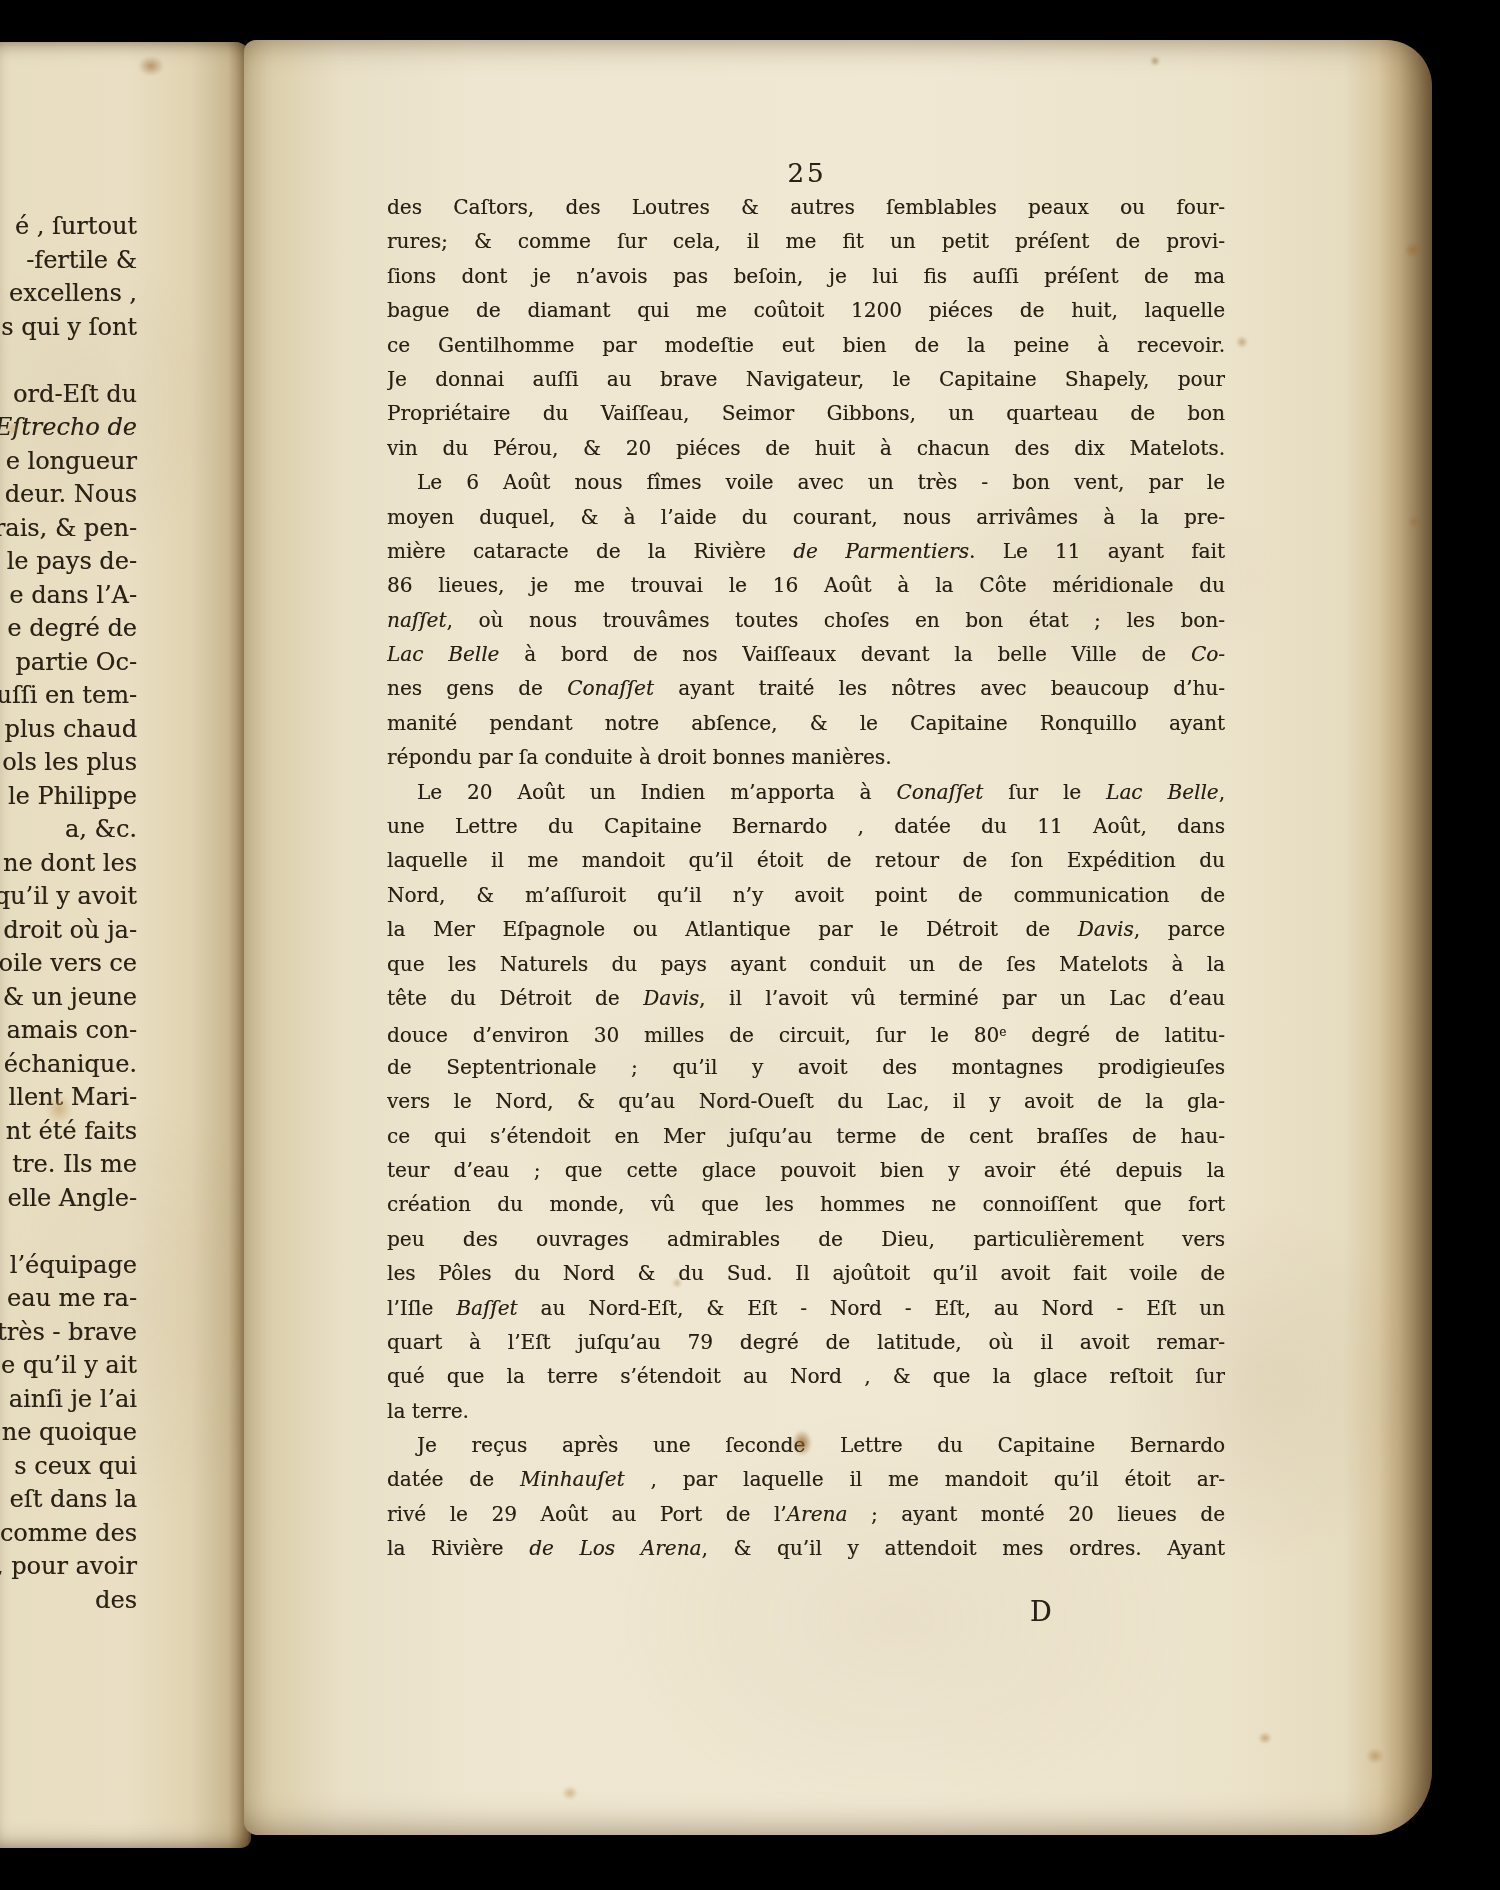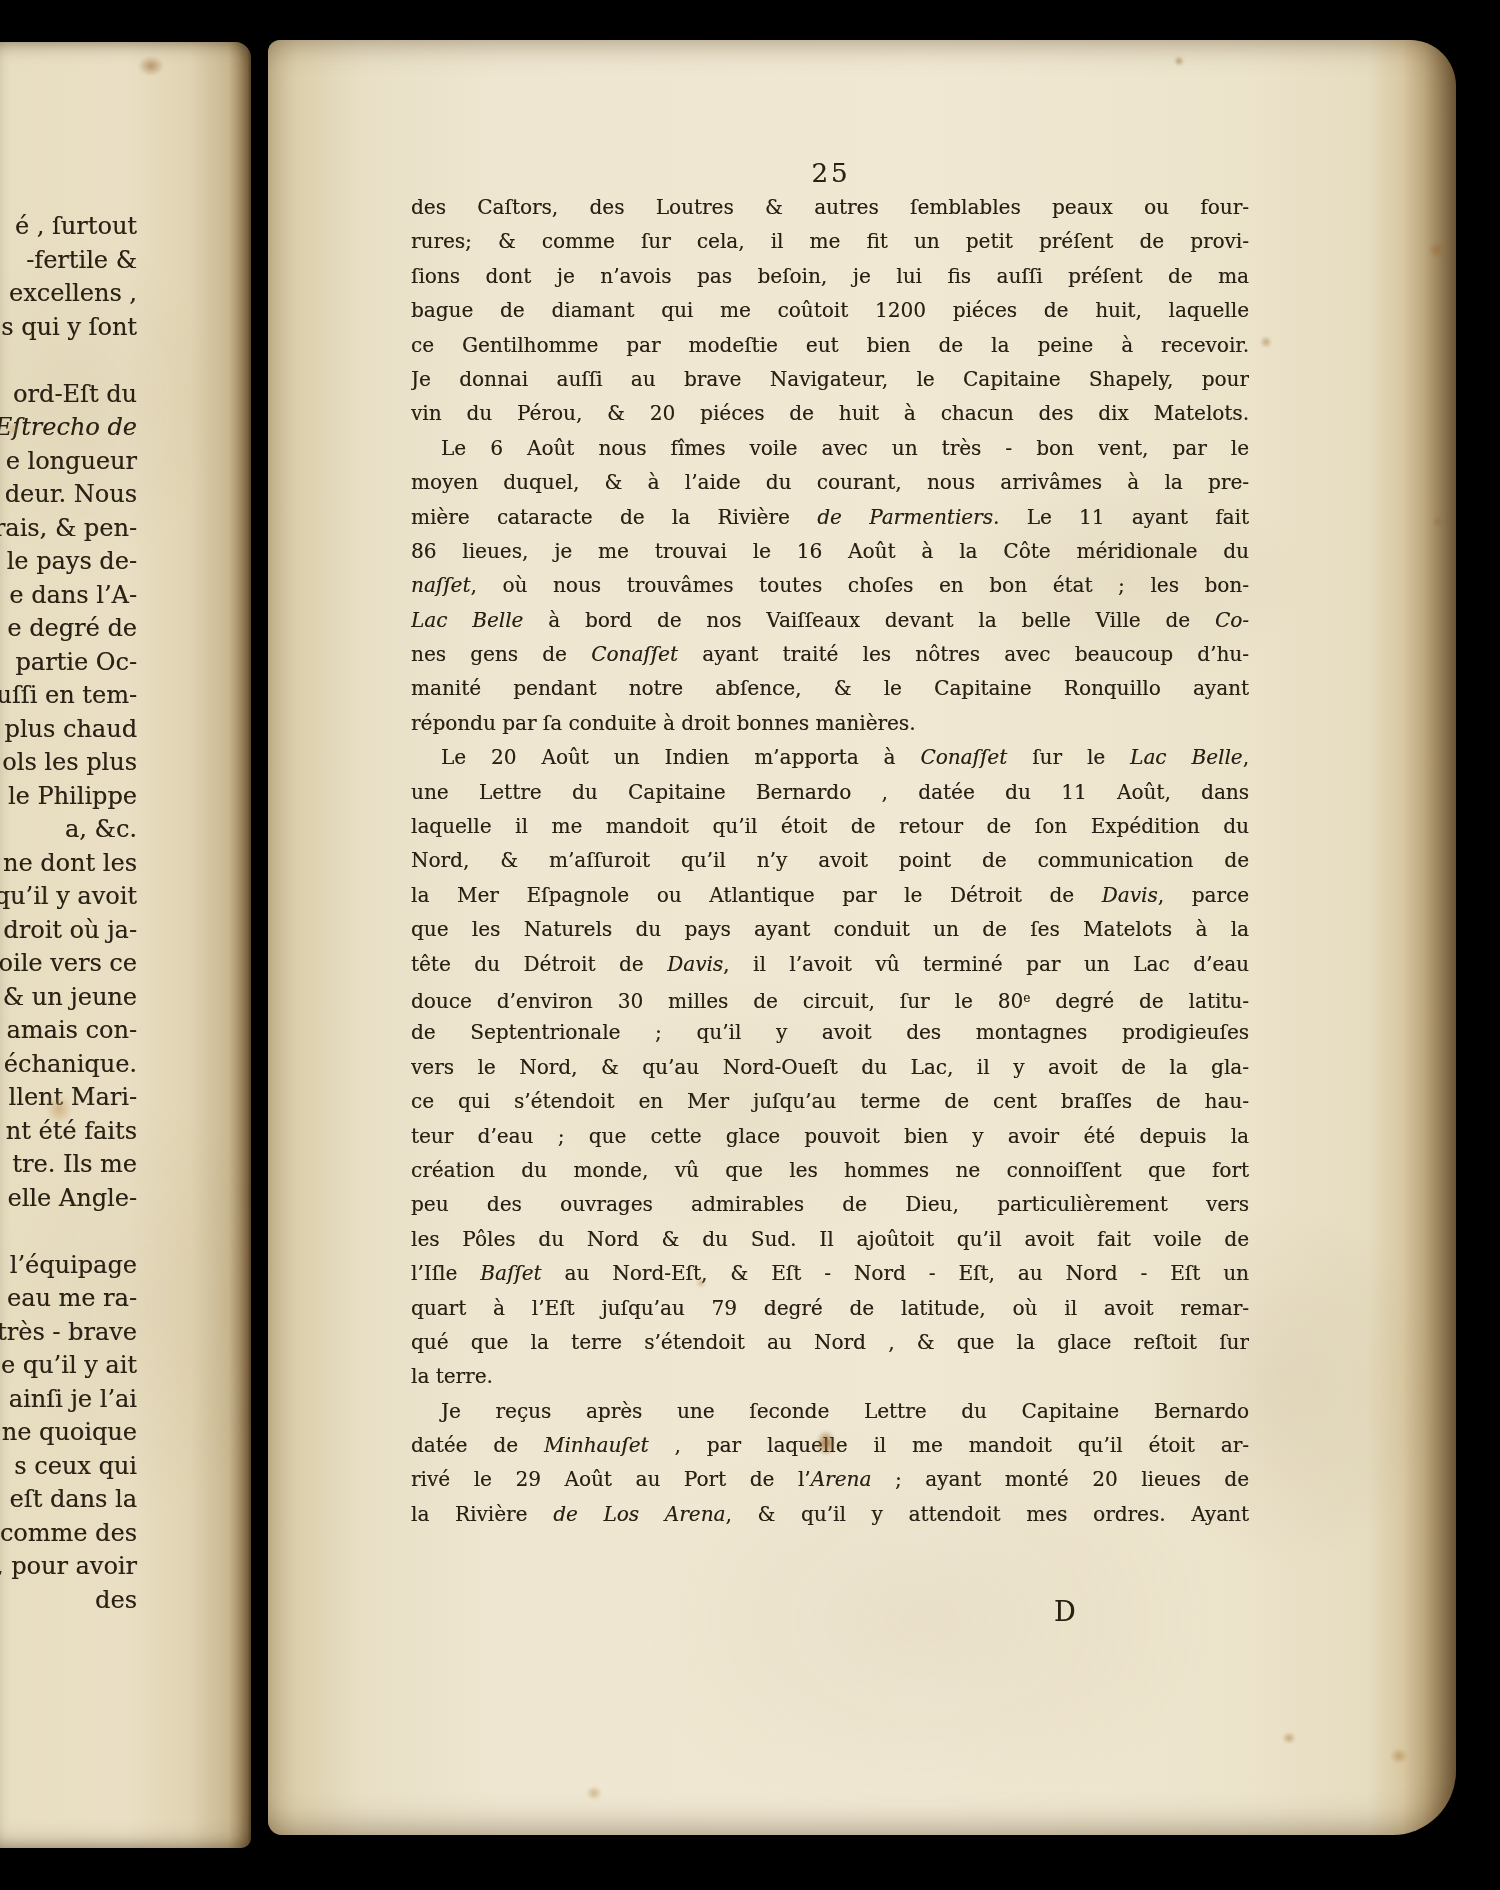--- a/index.html
+++ b/index.html
@@ -13,21 +13,21 @@
     border-radius:0 16px 10px 0;
     box-shadow:inset -9px 0 16px -6px rgba(50,32,14,.5), inset 0 14px 20px -14px rgba(80,58,30,.5), inset 0 -16px 22px -14px rgba(80,58,30,.45);}
   .left-page::before{content:"";position:absolute;inset:0;border-radius:inherit;
     background:radial-gradient(180px 240px at 35% 20%, rgba(160,135,90,.08), transparent 70%),
                radial-gradient(200px 300px at 55% 70%, rgba(160,135,90,.07), transparent 70%);}
   .left-text{position:absolute;top:168px;right:114px;text-align:right;font-size:24px;line-height:33.5px;
     color:#2a2115;white-space:nowrap;text-shadow:.3px .3px .5px rgba(35,26,12,.45);}
   .lline{height:33.5px;}
 
   
-  .main-page{position:absolute;left:268px;top:40px;width:1188px;height:1795px;
+  .main-page{position:absolute;left:244px;top:40px;width:1188px;height:1795px;
     border-radius:12px 46px 64px 14px;
     background:linear-gradient(90deg,#c9b992 0px,#dccfac 30px,#e8dfc6 95px,#eee6d0 230px,#f0e8d3 55%,#ece3cb 82%,#e6dcc0 92.5%,#d9c8a2 95.5%,#bda77e 97.3%,#97805a 98.7%,#6f5838 100%);
     box-shadow:inset 0 18px 28px -16px rgba(90,65,35,.5), inset 0 -22px 32px -18px rgba(90,65,35,.5);}
   .main-page::before{content:"";position:absolute;inset:0;border-radius:inherit;pointer-events:none;
     background:radial-gradient(260px 160px at 72% 30%, rgba(167,149,106,.10), transparent 70%),
                radial-gradient(300px 200px at 40% 60%, rgba(167,149,106,.08), transparent 70%),
                radial-gradient(200px 260px at 86% 75%, rgba(150,125,80,.10), transparent 70%),
                radial-gradient(420px 300px at 55% 88%, rgba(160,140,95,.08), transparent 70%);}
 
   .folio{position:absolute;left:505px;top:118px;width:116px;text-align:center;
@@ -104,20 +104,21 @@
 
   <div class="main-page">
     <div class="folio">25</div>
     <div class="text-block">
         <div class="line">des Caſtors, des Loutres &amp; autres ſemblables peaux ou four-</div>
         <div class="line">rures; &amp; comme ſur cela, il me fit un petit préſent de provi-</div>
         <div class="line">ſions dont je n’avois pas beſoin, je lui fis auſſi préſent de ma</div>
         <div class="line">bague de diamant qui me coûtoit 1200 piéces de huit, laquelle</div>
         <div class="line">ce Gentilhomme par modeſtie eut bien de la peine à recevoir.</div>
         <div class="line">Je donnai auſſi au brave Navigateur, le Capitaine Shapely, pour</div>
+        <div class="line">Propriétaire du Vaiſſeau, Seimor Gibbons, un quarteau de bon</div>
         <div class="line">vin du Pérou, &amp; 20 piéces de huit à chacun des dix Matelots.</div>
         <div class="line indent">Le 6 Août nous fîmes voile avec un très - bon vent, par le</div>
         <div class="line">moyen duquel, &amp; à l’aide du courant, nous arrivâmes à la pre-</div>
         <div class="line">mière cataracte de la Rivière <span class="it">de Parmentiers</span>. Le 11 ayant fait</div>
         <div class="line">86 lieues, je me trouvai le 16 Août à la Côte méridionale du</div>
         <div class="line"><span class="it">naſſet</span>, où nous trouvâmes toutes choſes en bon état ; les bon-</div>
         <div class="line"><span class="it">Lac Belle</span> à bord de nos Vaiſſeaux devant la belle Ville de <span class="it">Co-</span></div>
         <div class="line">nes gens de <span class="it">Conaſſet</span> ayant traité les nôtres avec beaucoup d’hu-</div>
         <div class="line">manité pendant notre abſence, &amp; le Capitaine Ronquillo ayant</div>
         <div class="line endline">répondu par ſa conduite à droit bonnes manières.</div>

